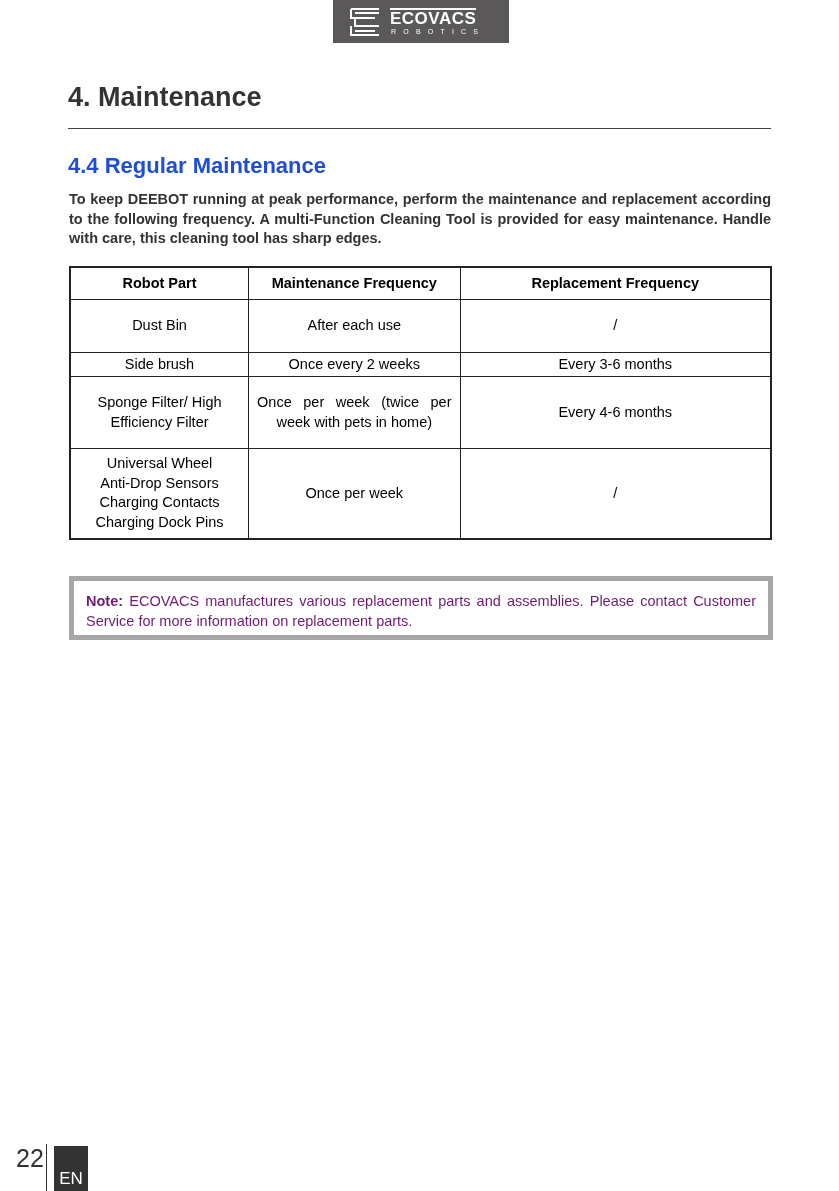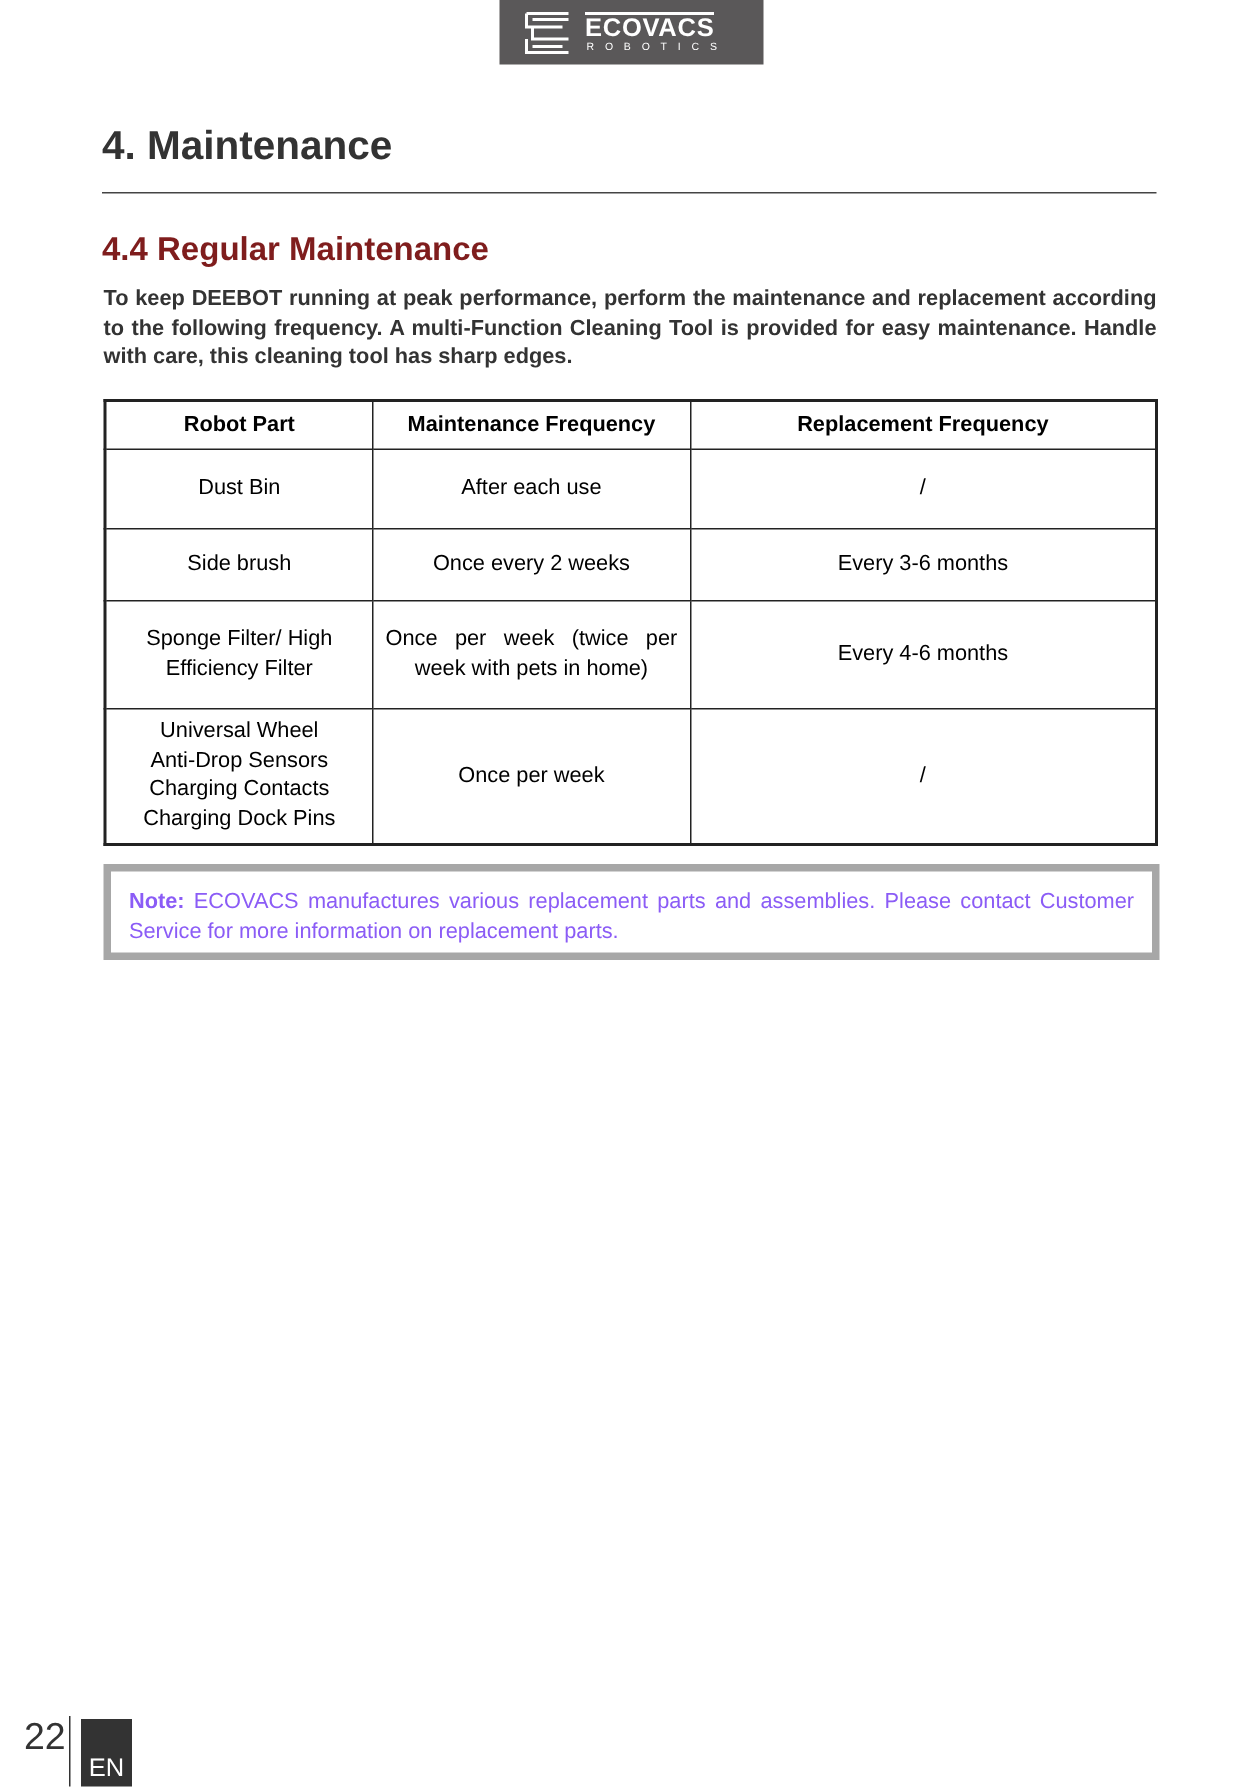--- a/index.html
+++ b/index.html
@@ -6,31 +6,31 @@
   body { width:839px; height:1191px; position:relative; overflow:hidden;
          font-family:"Liberation Sans", sans-serif; color:#231f20; }
   .logo { position:absolute; left:333px; top:0; width:176px; height:43px; background:#5a5859;
           display:flex; align-items:center; }
   .logo svg { position:absolute; left:16px; top:8px; }
   .logo .brand { position:absolute; left:57px; top:8px; color:#fff; font-weight:bold; font-size:17px;
                  letter-spacing:0.5px; border-top:2px solid #fff; line-height:16px; padding-top:1px; }
   .logo .sub { position:absolute; left:58px; top:28px; color:#fff; font-size:7px; letter-spacing:7.2px; }
   h1 { position:absolute; left:68px; top:82px; margin:0; font-size:27px; font-weight:bold; color:#333; }
   .rule { position:absolute; left:68px; top:128px; width:703px; height:1px; background:#444; }
-  h2 { position:absolute; left:68px; top:153px; margin:0; font-size:22px; font-weight:bold; color:#7f1d1d; }
+  h2 { position:absolute; left:68px; top:153px; margin:0; font-size:22px; font-weight:bold; color:#1d4ed8; }
   .intro { position:absolute; left:69px; top:190px; width:702px; margin:0; font-size:14.5px; font-weight:bold;
            line-height:19.5px; text-align:justify; color:#333; }
   table { position:absolute; left:69px; top:266px; width:703px; border-collapse:collapse; font-size:14.5px; color:#000000; }
   td, th { border:1.5px solid #222; text-align:center; vertical-align:middle; padding:0 6px; line-height:19.5px; }
   th { font-weight:bold; height:31px; }
   table { border:2px solid #222; }
   .note { position:absolute; left:69px; top:576px; width:704px; height:64px; box-sizing:border-box;
           background:#a7a7a7; padding:5px; }
   .note-inner { background:#fff; width:100%; height:100%; box-sizing:border-box; padding:11px 12px 0 12px;
-                font-size:14.5px; line-height:19.5px; text-align:justify; color:#8b5cf6; }
+                font-size:14.5px; line-height:19.5px; text-align:justify; color:#701a75; }
   .note-inner b { font-weight:bold; }
   .pagenum { position:absolute; left:16px; top:1144px; font-size:25px; color:#333; }
   .vbar { position:absolute; left:46px; top:1144px; width:1px; height:47px; background:#333; }
   .lang { position:absolute; left:54px; top:1146px; width:34px; height:45px; background:#333;
           color:#fff; font-size:17px; display:flex; align-items:center; justify-content:center; padding-top:20px; box-sizing:border-box; }
 </style>
 </head>
 <body>
 
 <div class="logo">
@@ -58,21 +58,21 @@
       <tr>
     <th>Robot Part</th>
     <th>Maintenance Frequency</th>
     <th>Replacement Frequency</th>
   </tr>
   <tr style="height:53px">
     <td>Dust Bin</td>
     <td>After each use</td>
     <td>/</td>
   </tr>
-  <tr style="height:48px">
+  <tr style="height:24px">
     <td>Side brush</td>
     <td>Once every 2 weeks</td>
     <td>Every 3-6 months</td>
   </tr>
   <tr style="height:52px">
     <td style="padding:0 14px">Sponge Filter/ High Efficiency Filter</td>
     <td style="text-align:justify;text-align-last:center;padding:16px 8px">Once per week (twice per week with pets in home)</td>
     <td>Every 4-6 months</td>
   </tr>
   <tr style="height:90px">

